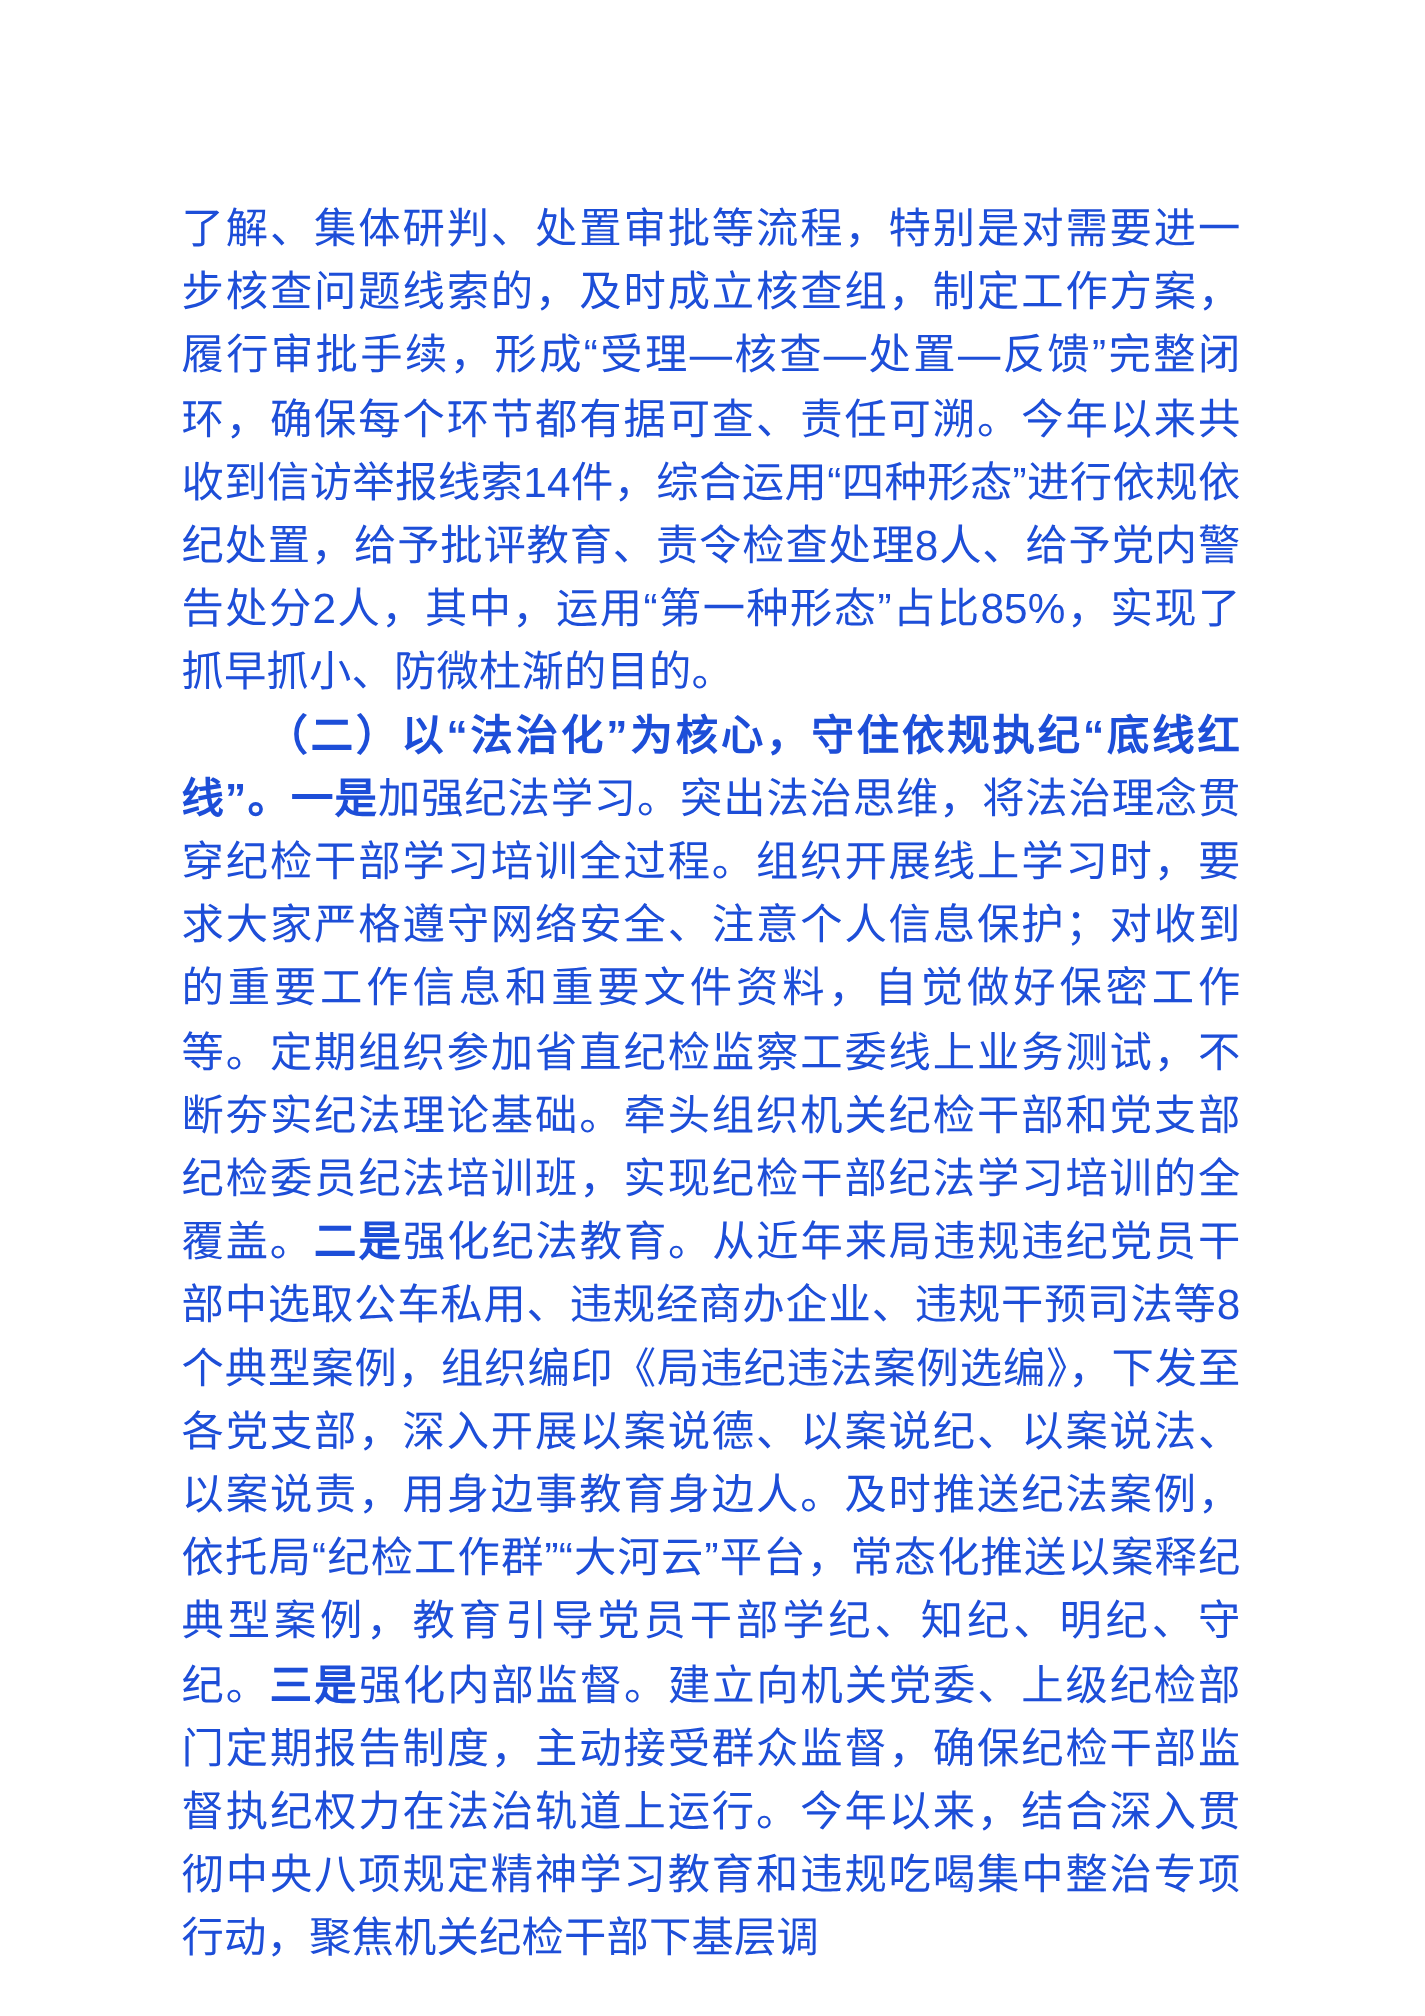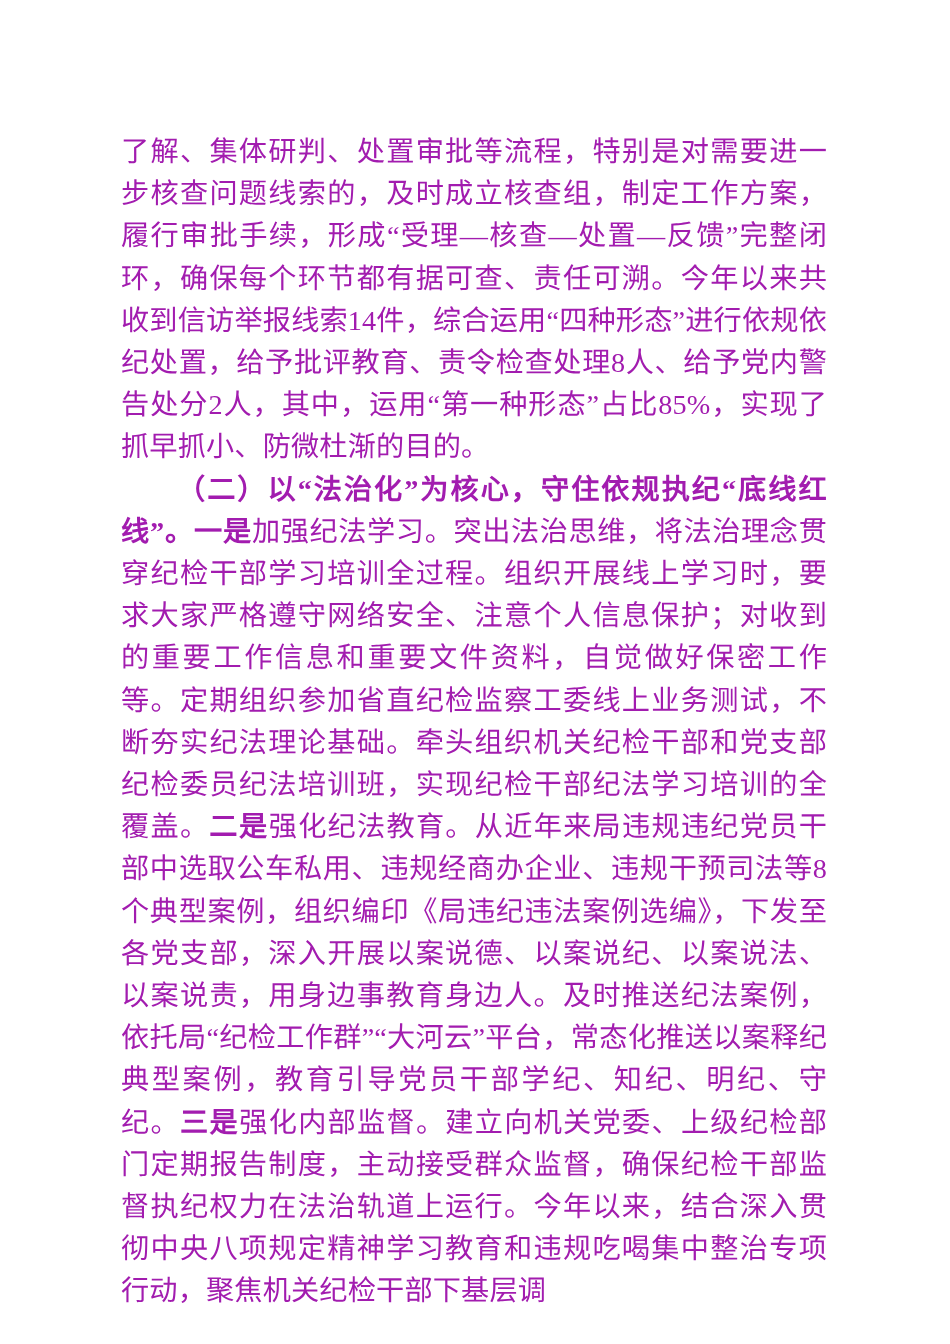--- a/index.html
+++ b/index.html
@@ -28,24 +28,24 @@
   #text-column {
     position: absolute;
     left: 121px;
     top: 131px;
     width: 706px;
   }
 
   
   .para {
     margin: 0;
-    font-family: Liberation Serif, serif;
+    font-family: Liberation Sans, sans-serif;
     font-size: 28.2px;
     line-height: 42.2px;
-    color: #a21caf;
+    color: #1d4ed8;
     text-align: justify;
     text-justify: inter-character;
     text-align-last: left;
     letter-spacing: 0.15px;
     word-break: break-all;
     -webkit-font-smoothing: antialiased;
   }
 
   .para.indent {
     text-indent: 56px;

